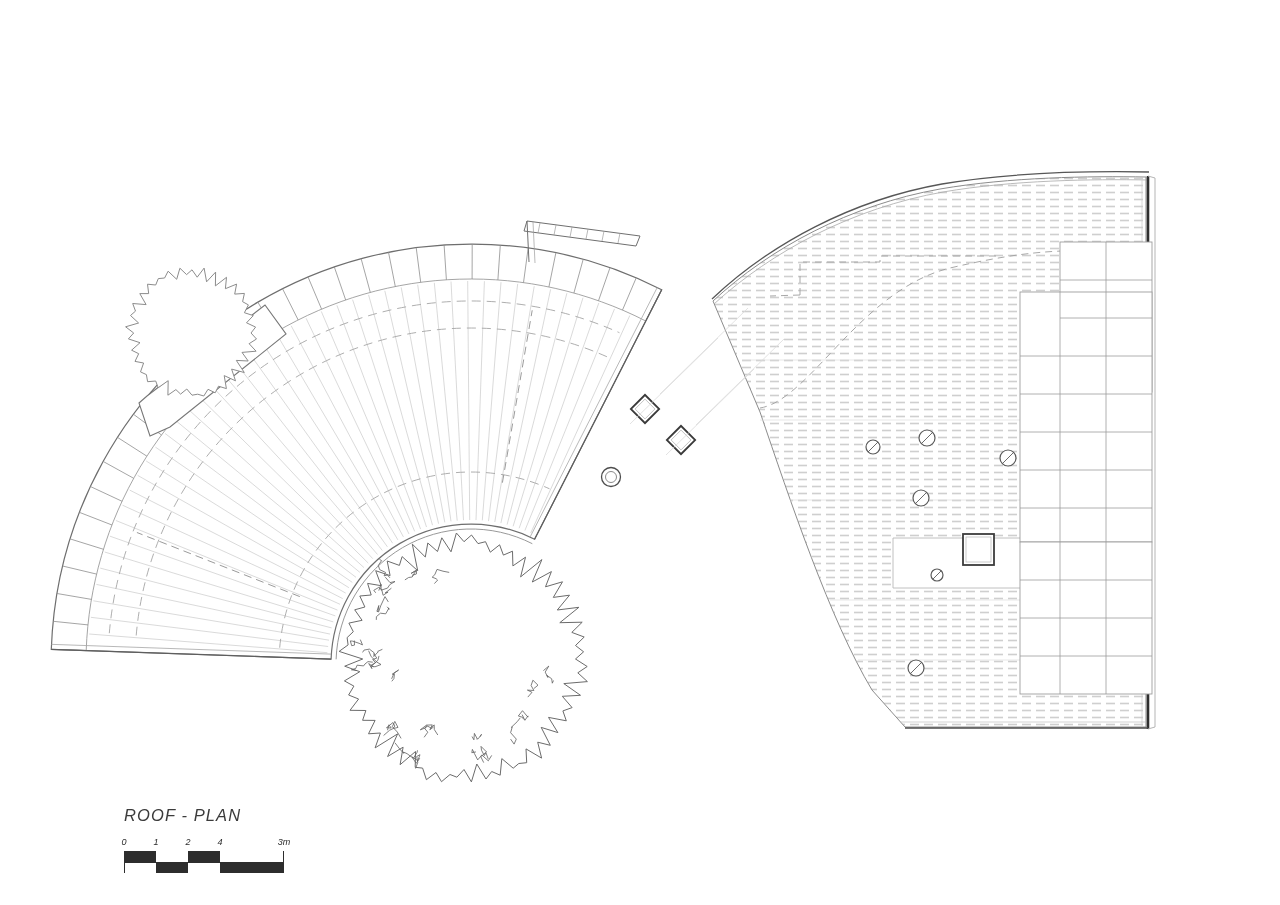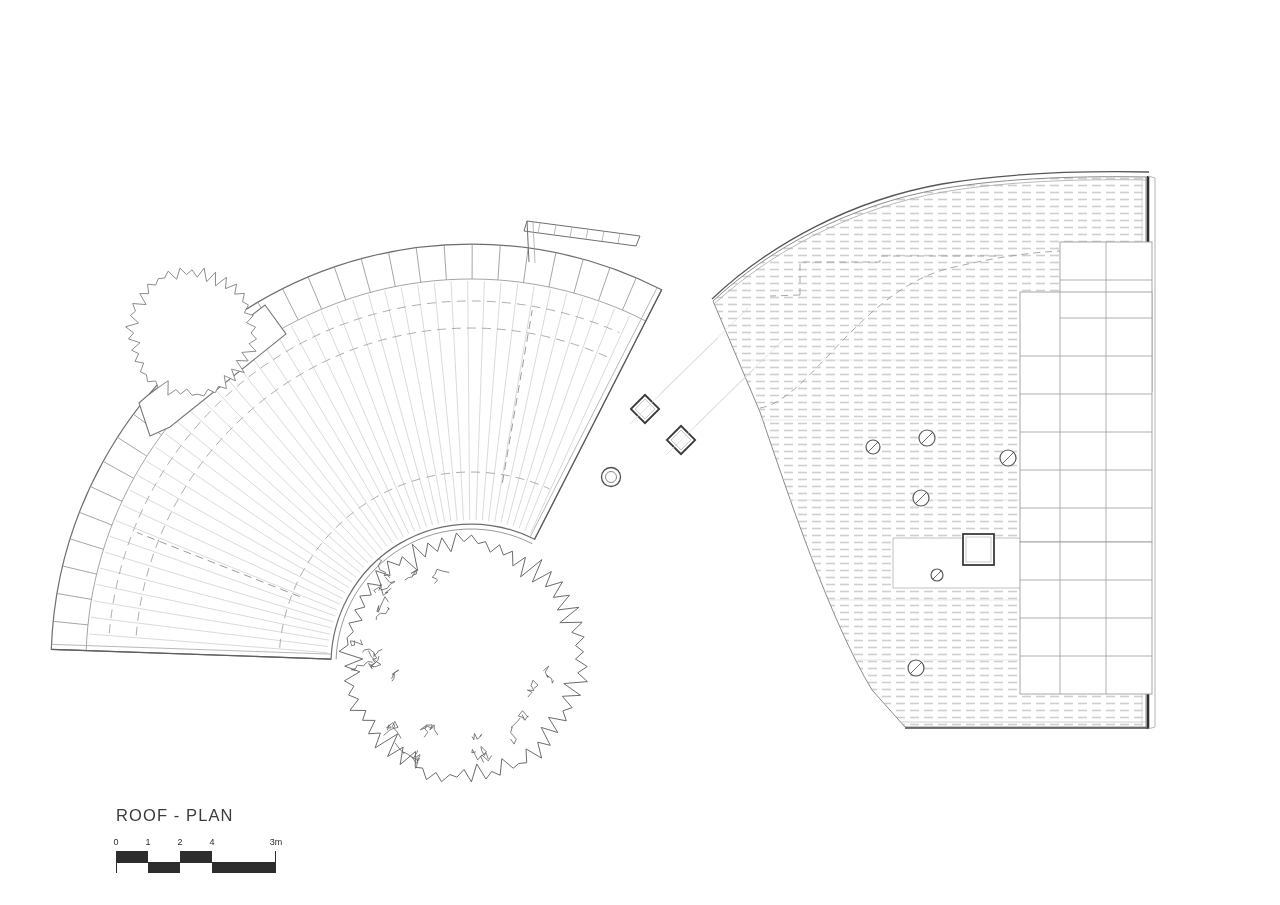--- a/index.html
+++ b/index.html
@@ -5,21 +5,21 @@
   html,body{margin:0;padding:0;background:#ffffff;}
   body{
     width:1280px;height:905px;overflow:hidden;
     font-family:"Liberation Sans", sans-serif;
     color:#231f20;
   }
   #sheet{position:relative;width:1280px;height:905px;background:#fff;}
   #drawing{position:absolute;left:0;top:0;width:1280px;height:905px;}
 
   
-  #titleblock{position:absolute;left:116px;top:806px;width:320px;}
+  #titleblock{position:absolute;left:124px;top:806px;width:320px;font-style:italic;}
   .plan-title{
     font-size:16.5px;letter-spacing:1.1px;color:#3b3b3b;
     font-family:"Liberation Sans", sans-serif;font-weight:400;white-space:nowrap;
   }
   .scalebar{position:relative;margin-top:12px;width:160px;height:36px;}
   .sb-nums{position:relative;height:12px;}
   .sb-num{
     position:absolute;top:0;font-size:9px;color:#2b2b2b;
     transform:translateX(-50%);font-family:"Liberation Sans", sans-serif;
   }

